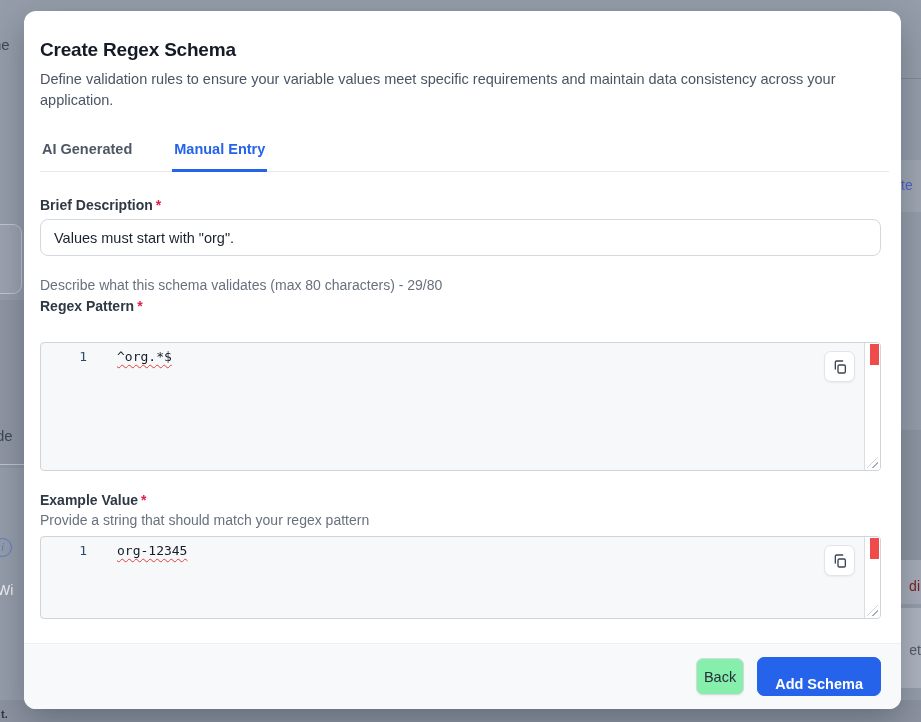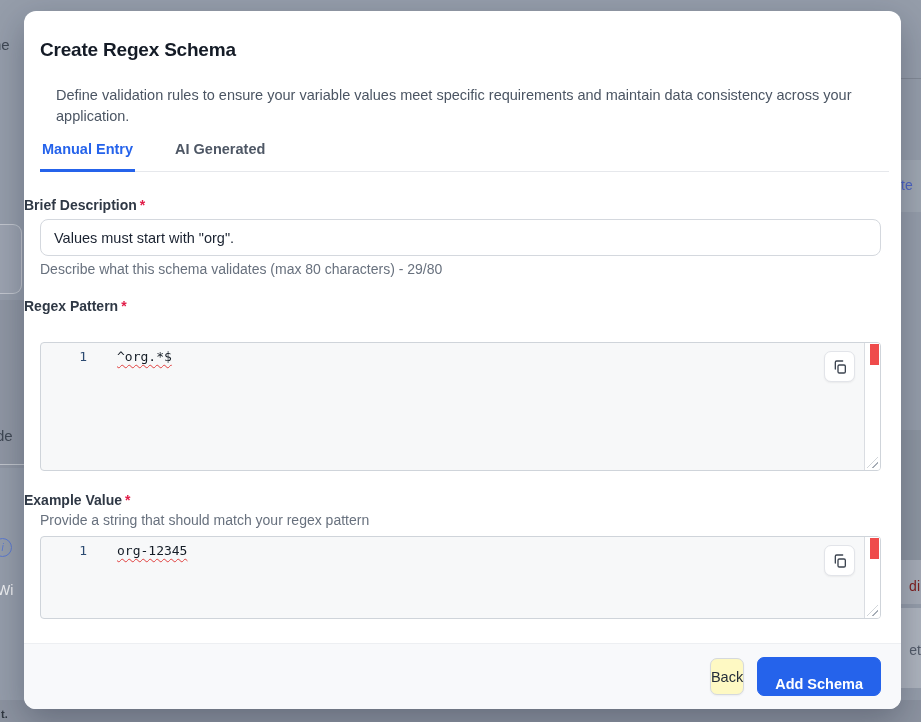--- a/index.html
+++ b/index.html
@@ -35,31 +35,31 @@
     background:#ffffff; border-radius:12px;
     box-shadow:0 12px 34px rgba(15,23,42,.30);
   }
   .m-title{position:absolute; left:16px; top:28px; font-size:19px; font-weight:700; color:#141b26; letter-spacing:-.2px;text-align:center;}
   .m-desc{position:absolute; left:16px; top:58px; width:820px; font-size:14.5px; line-height:21px; color:#4b5563;}
 
   .m-tabs{position:absolute; left:16px; right:12px; top:130px; display:flex; gap:38px; border-bottom:1px solid #e6e8ec;}
   .tab{font-size:14.5px; font-weight:600; color:#4e5765; padding:0 2px 12px 2px; cursor:pointer;}
   .tab.active{color:#2563eb; border-bottom:3px solid #2563eb; margin-bottom:-1px;}
 
-  .f-label{position:absolute; left:0; font-size:14px; font-weight:600; color:#2f3845;}
+  .f-label{position:absolute; left:16px; font-size:14px; font-weight:600; color:#2f3845;}
   .f-label .req{color:#e11d48; margin-left:3px; font-weight:700;}
   .f-helper{position:absolute; left:16px; font-size:14px; color:#68717e;}
 
   .brief-label{top:186px;}
   .brief-input{
     position:absolute; left:16px; top:208px; width:841px; height:37px; box-sizing:border-box;
     border:1px solid #d4d8de; border-radius:8px; padding:0 13px;
     font-family:"Liberation Sans", sans-serif; font-size:14.5px; color:#1a2230; background:#fff; outline:none;
   }
-  .brief-helper{top:250px;text-align:right;}
+  .brief-helper{top:266px;text-align:right;}
   .regex-label{top:287px;}
   .regex-helper{top:307px;}
   .example-label{top:481px;}
   .example-helper{top:501px;}
 
   
   .editor{
     position:absolute; left:16px; width:841px; box-sizing:border-box;
     background:#f7f8f9; border:1px solid #cfd4da; border-radius:4px;
   }
@@ -88,21 +88,21 @@
   }
 
   
   .m-footer{
     position:absolute; left:0; right:0; bottom:0; height:66px;
     background:#f8f9fb; border-top:1px solid #edeff2; border-radius:0 0 12px 12px;
     display:flex; align-items:center; justify-content:flex-end; gap:13px; padding-right:20px; box-sizing:border-box;
   }
   .btn{font-family:"Liberation Sans", sans-serif; font-size:14.5px; border-radius:7px; cursor:pointer;}
   .btn-back{
-    height:37px; padding:0 0; background:#fef9c3; border:1px solid #d5d9de; color:#252e3a;
+    height:37px; padding:0 7px; background:#86efac; border:1px solid #d5d9de; color:#252e3a;
     box-shadow:0 1px 2px rgba(0,0,0,.05);
   }
   .btn-submit{
     height:39px; padding:18px 17px; background:#2563eb; border:1px solid #2563eb; color:#fff; font-weight:600;
   }
 </style>
 </head>
 <body>
 
 <div class="stage">
@@ -121,25 +121,25 @@
   <div class="bg-rdark"></div>
   <div class="bg-rband2"></div>
   <span class="bg-di">di</span>
   <div class="bg-rband3"></div>
   <span class="bg-et">et</span>
   <div class="bg-bottomstrip"></div>
 
   <div class="modal">
 
     <h1 class="m-title" style="margin:0;">Create Regex Schema</h1>
-    <p class="m-desc" style="margin:16px;">Define validation rules to ensure your variable values meet specific requirements and maintain data consistency across your application.</p>
+    <p class="m-desc" style="margin:0;">Define validation rules to ensure your variable values meet specific requirements and maintain data consistency across your application.</p>
 
     <div class="m-tabs">
+      <div class="tab">AI Generated</div>
       <div class="tab active">Manual Entry</div>
-      <div class="tab">AI Generated</div>
     </div>
 
     <div class="f-label brief-label">
       <span>Brief Description</span><span class="req">*</span>
     </div>
     <input class="brief-input" type="text" value="Values must start with &quot;org&quot;." style="">
     <div class="f-helper brief-helper">Describe what this schema validates (max 80 characters) - 29/80</div>
 
     <div class="f-label regex-label">
       <span>Regex Pattern</span><span class="req">*</span>

